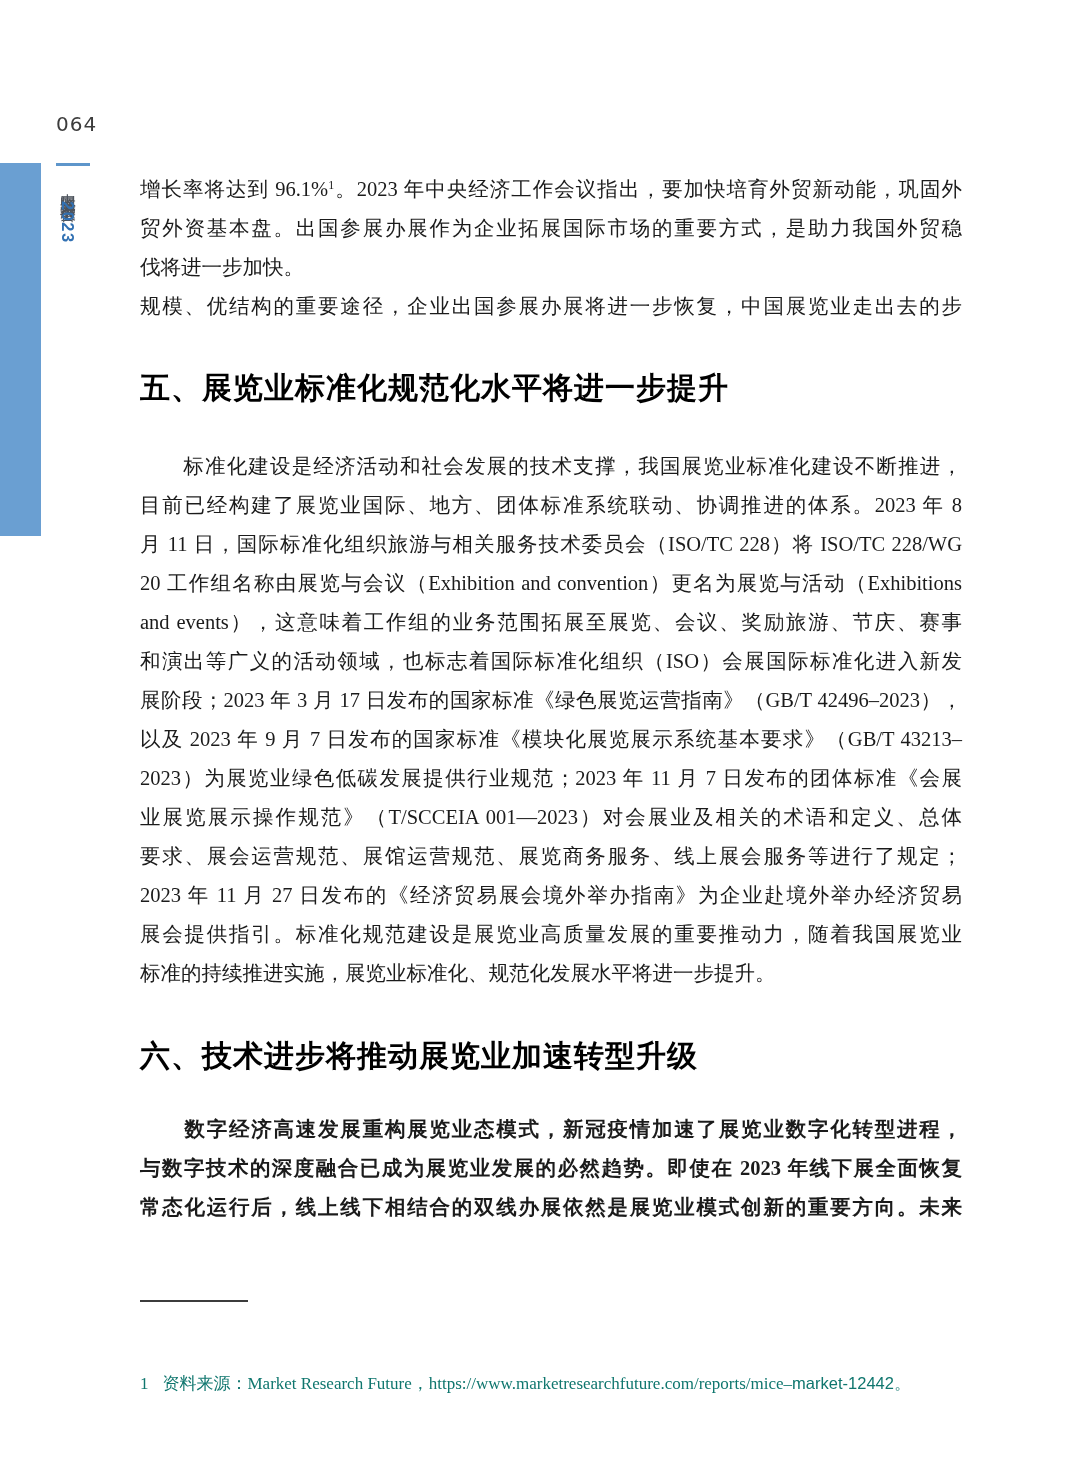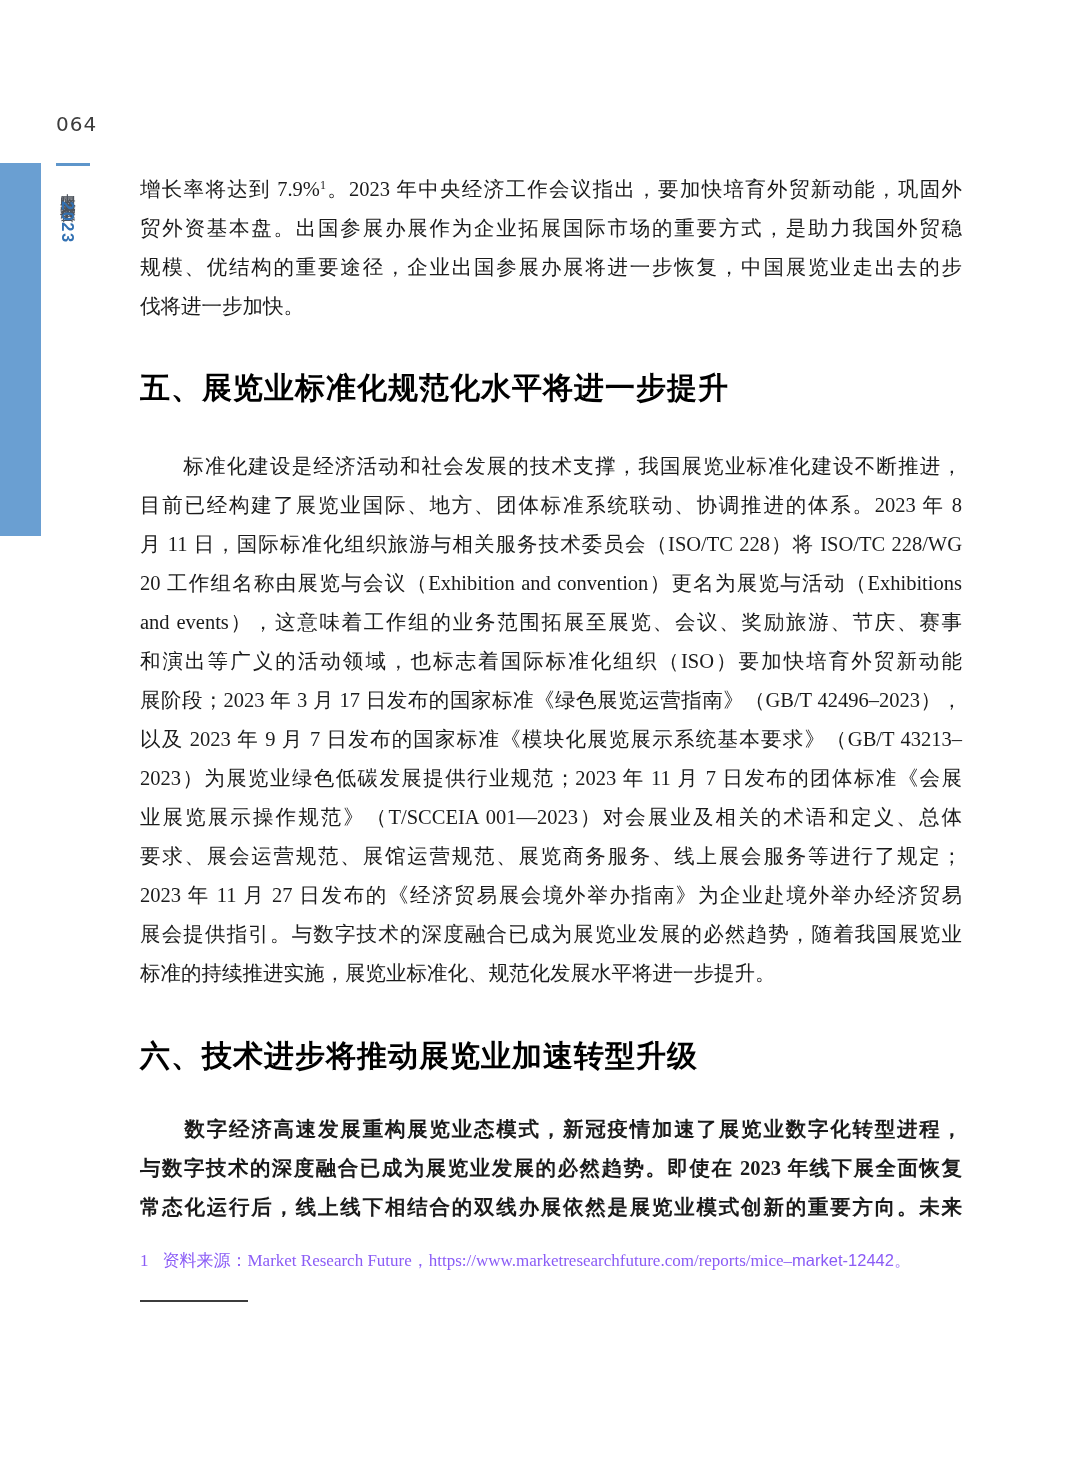--- a/index.html
+++ b/index.html
@@ -84,24 +84,24 @@
     line-height: 0;
   }
 
   .footnote-rule {
     position: absolute;
     left: 140px; top: 1300px;
     width: 108px; height: 2px;
     background: #3c3c3c;
   }
   .footnote {
-    top: 1247px;
+    top: 1370px;
     font-size: 17px;
     line-height: 27px;
-    color: #8b5cf6;
+    color: #0f766e;
   }
   .footnote .fn-marker { margin-right: 14px; }
   .footnote .fn-url-sans {
     font-family: "Liberation Sans", "DejaVu Sans", sans-serif;
     font-size: 16.5px;
   }
 </style>
 </head>
 <body>
 
@@ -111,42 +111,42 @@
 
   <div class="page-number">064</div>
 
   <div class="side-rule"></div>
 
   <div class="vertical-title">
     <span>中国展览经济发展报告</span><span class="year">2023</span>
   </div>
 
   <div class="col para p1">
-    <div class="para-line"><span>增长率将达到 7.9%</span><sup class="fn-ref">1</sup><span>。2023 年中央经济工作会议指出，要加快培育外贸新动能，巩固外</span></div>
+    <div class="para-line"><span>增长率将达到 96.1%</span><sup class="fn-ref">1</sup><span>。2023 年中央经济工作会议指出，要加快培育外贸新动能，巩固外</span></div>
   <div class="para-line">贸外资基本盘。出国参展办展作为企业拓展国际市场的重要方式，是助力我国外贸稳</div>
+      <div class="para-line para-line-last">伐将进一步加快。</div>
       <div class="para-line">规模、优结构的重要途径，企业出国参展办展将进一步恢复，中国展览业走出去的步</div>
-      <div class="para-line para-line-last">伐将进一步加快。</div>
     </div>
 
   <div class="col section-heading h1">五、展览业标准化规范化水平将进一步提升</div>
 
   <div class="col para p2">
       <div class="para-line">　　标准化建设是经济活动和社会发展的技术支撑，我国展览业标准化建设不断推进，</div>
       <div class="para-line">目前已经构建了展览业国际、地方、团体标准系统联动、协调推进的体系。2023 年 8</div>
       <div class="para-line">月 11 日，国际标准化组织旅游与相关服务技术委员会（ISO/TC 228）将 ISO/TC 228/WG</div>
       <div class="para-line">20 工作组名称由展览与会议（Exhibition and convention）更名为展览与活动（Exhibitions</div>
       <div class="para-line">and events），这意味着工作组的业务范围拓展至展览、会议、奖励旅游、节庆、赛事</div>
-      <div class="para-line">和演出等广义的活动领域，也标志着国际标准化组织（ISO）要加快培育外贸新动能</div>
+      <div class="para-line">和演出等广义的活动领域，也标志着国际标准化组织（ISO）会展国际标准化进入新发</div>
       <div class="para-line">展阶段；2023 年 3 月 17 日发布的国家标准《绿色展览运营指南》（GB/T 42496–2023），</div>
       <div class="para-line">以及 2023 年 9 月 7 日发布的国家标准《模块化展览展示系统基本要求》（GB/T 43213–</div>
       <div class="para-line">2023）为展览业绿色低碳发展提供行业规范；2023 年 11 月 7 日发布的团体标准《会展</div>
       <div class="para-line">业展览展示操作规范》（T/SCCEIA 001—2023）对会展业及相关的术语和定义、总体</div>
       <div class="para-line">要求、展会运营规范、展馆运营规范、展览商务服务、线上展会服务等进行了规定；</div>
       <div class="para-line">2023 年 11 月 27 日发布的《经济贸易展会境外举办指南》为企业赴境外举办经济贸易</div>
-      <div class="para-line">展会提供指引。与数字技术的深度融合已成为展览业发展的必然趋势，随着我国展览业</div>
+      <div class="para-line">展会提供指引。标准化规范建设是展览业高质量发展的重要推动力，随着我国展览业</div>
       <div class="para-line para-line-last">标准的持续推进实施，展览业标准化、规范化发展水平将进一步提升。</div>
     </div>
 
   <div class="col section-heading h2">六、技术进步将推动展览业加速转型升级</div>
 
   <div class="col para p3 continues">
       <div class="para-line">　　数字经济高速发展重构展览业态模式，新冠疫情加速了展览业数字化转型进程，</div>
       <div class="para-line">与数字技术的深度融合已成为展览业发展的必然趋势。即使在 2023 年线下展全面恢复</div>
       <div class="para-line">常态化运行后，线上线下相结合的双线办展依然是展览业模式创新的重要方向。未来</div>
     </div>

